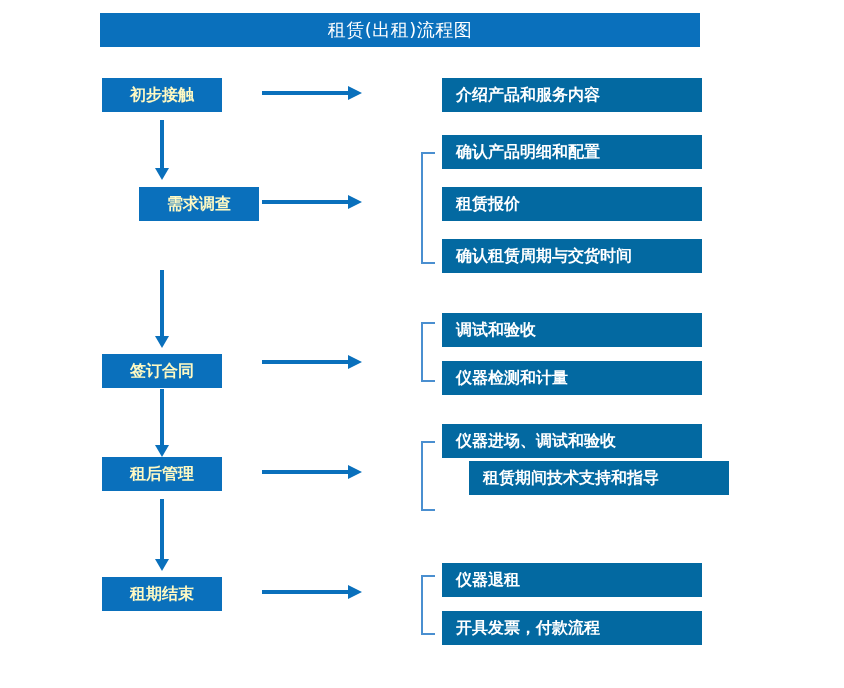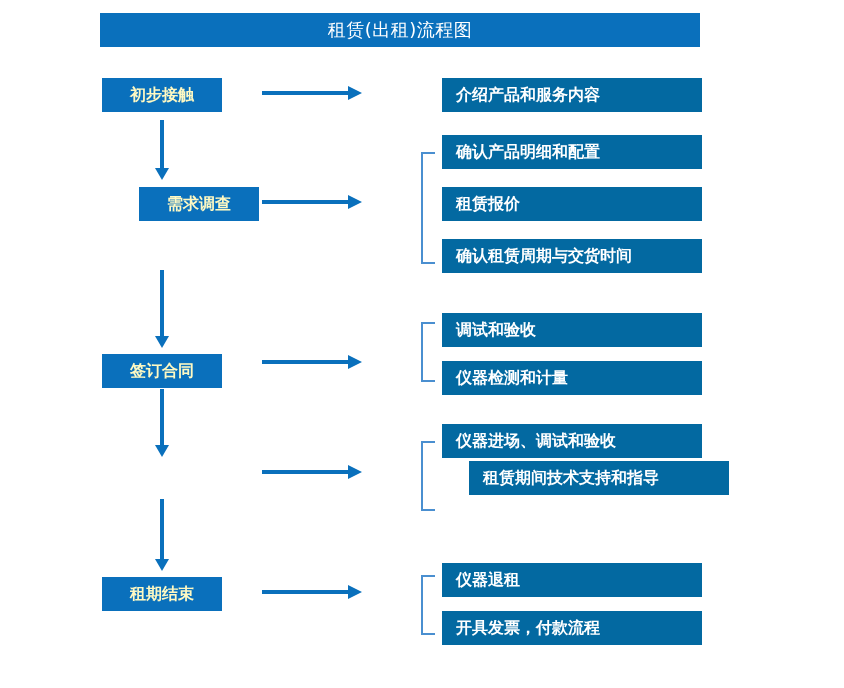--- a/index.html
+++ b/index.html
@@ -182,20 +182,21 @@
   <div class="v-arrow" style="top:389px; height:68px;">
     <div class="shaft" style="height:56px;"></div>
     <div class="head" style="top:56px;"></div>
   </div>
 
   <div class="bracket" style="top:322px; height:60px;"></div>
 
   <div class="detail-box" style="top:313px;">调试和验收</div>
   <div class="detail-box" style="top:361px;text-align:center;">仪器检测和计量</div>
 
+  <div class="stage-box" style="left:102px; top:457px;">租后管理</div>
 
   <div class="h-arrow" style="top:465px;">
     <div class="shaft"></div>
     <div class="head"></div>
   </div>
 
   <div class="v-arrow" style="top:499px; height:72px;">
     <div class="shaft" style="height:60px;"></div>
     <div class="head" style="top:60px;"></div>
   </div>

